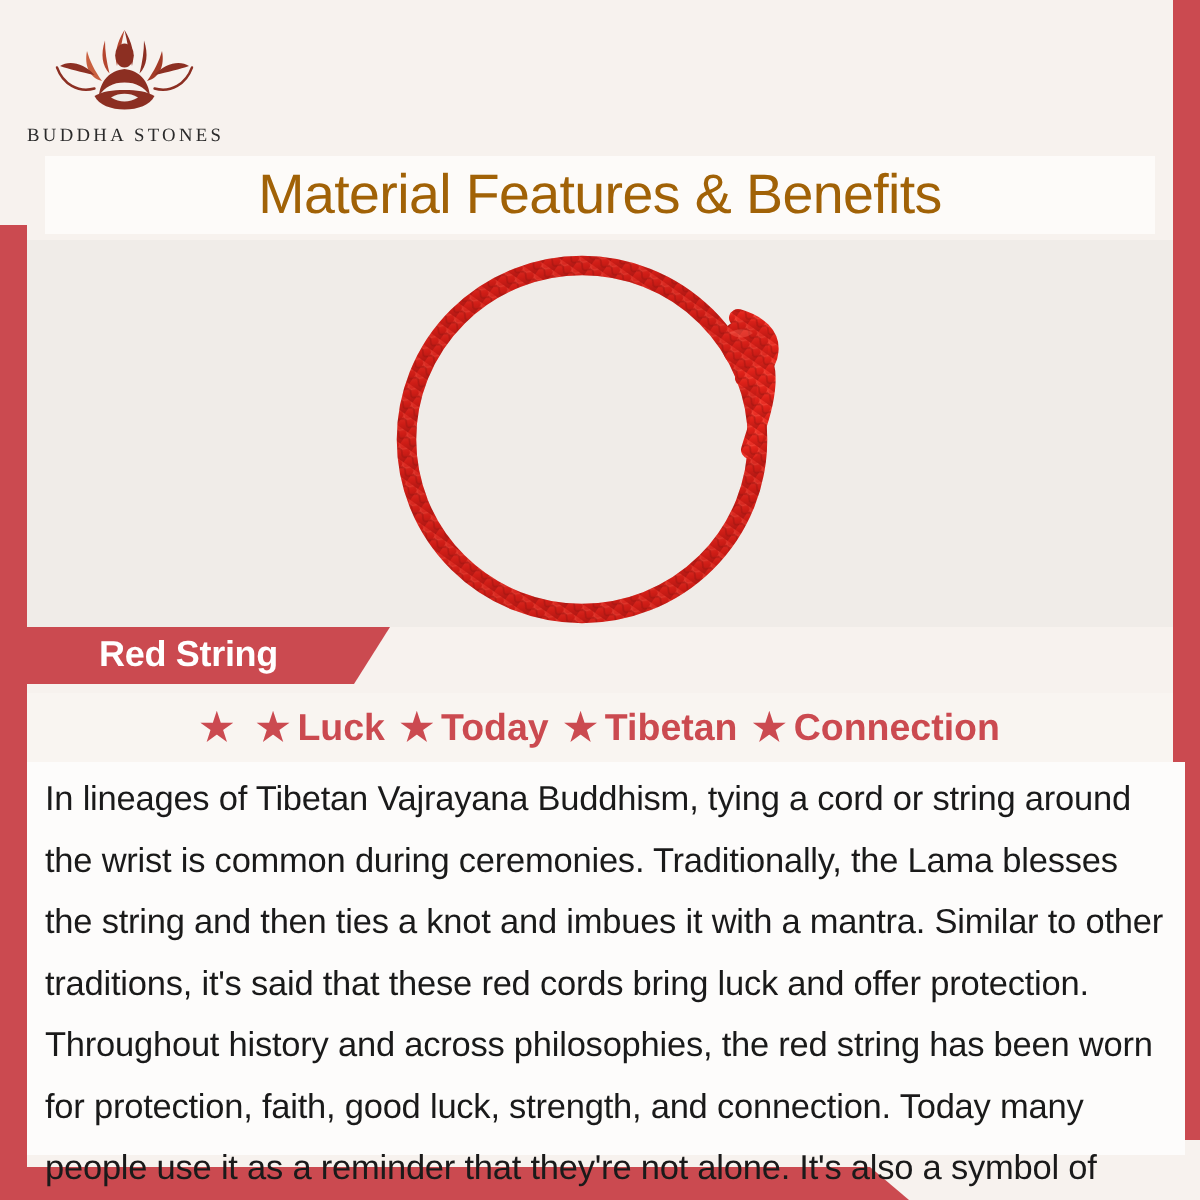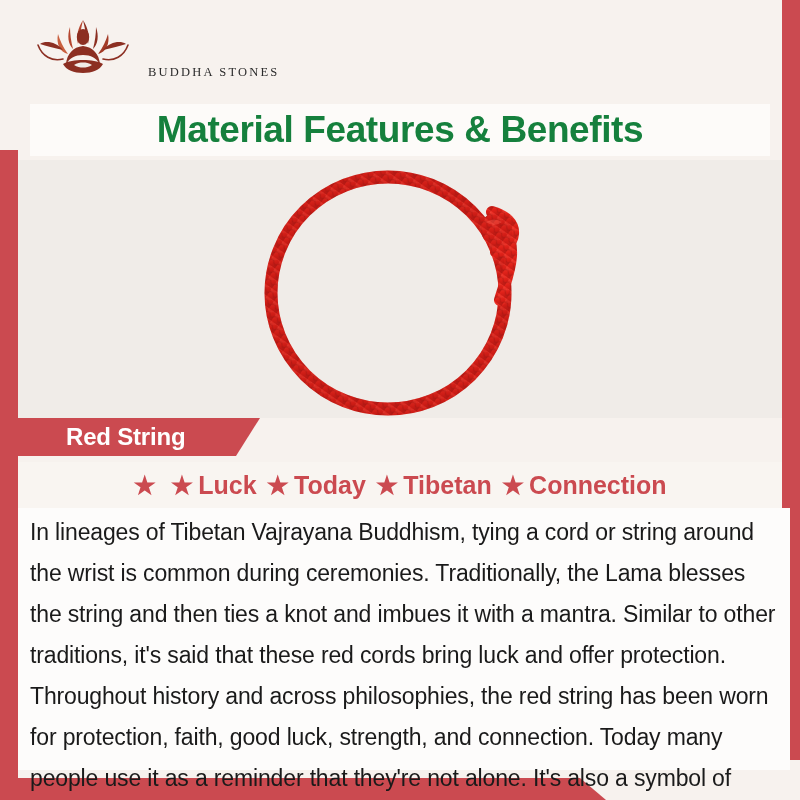--- a/index.html
+++ b/index.html
@@ -66,22 +66,22 @@
   .header {
     position: absolute;
     top: 0; left: 18px; right: 18px;
     height: 160px;
     background: #f7f2ee;
   }
   .logo-wrap {
     position: absolute;
     top: 14px; left: 0; right: 0;
     display: flex;
-    flex-direction: row;
-    align-items: flex-end;
+    flex-direction: column;
+    align-items: flex-start;
   }
   .logo-mark { width: 130px; height: 66px; display: block; }
   .logo-text {
     margin-top: 3px;
     font-family: "Liberation Serif", serif;
     font-size: 12.5px;
     letter-spacing: 2.2px;
     color: #2b2b2b;
   }
 
@@ -89,22 +89,22 @@
     position: absolute;
     top: 104px; left: 12px; right: 12px;
     height: 52px;
     background: #fdfbf9;
     display: flex;
     align-items: center;
     justify-content: center;
   }
   .title-band .title {
     font-size: 37px;
-    font-weight: bold;
-    color: #15803d;
+    font-weight: normal;
+    color: #a16207;
     letter-spacing: -0.4px;
     white-space: nowrap;
   }
 
   
   .photo {
     position: absolute;
     top: 160px; left: 18px; right: 18px;
     height: 258px;
     background: #f0ece8;

